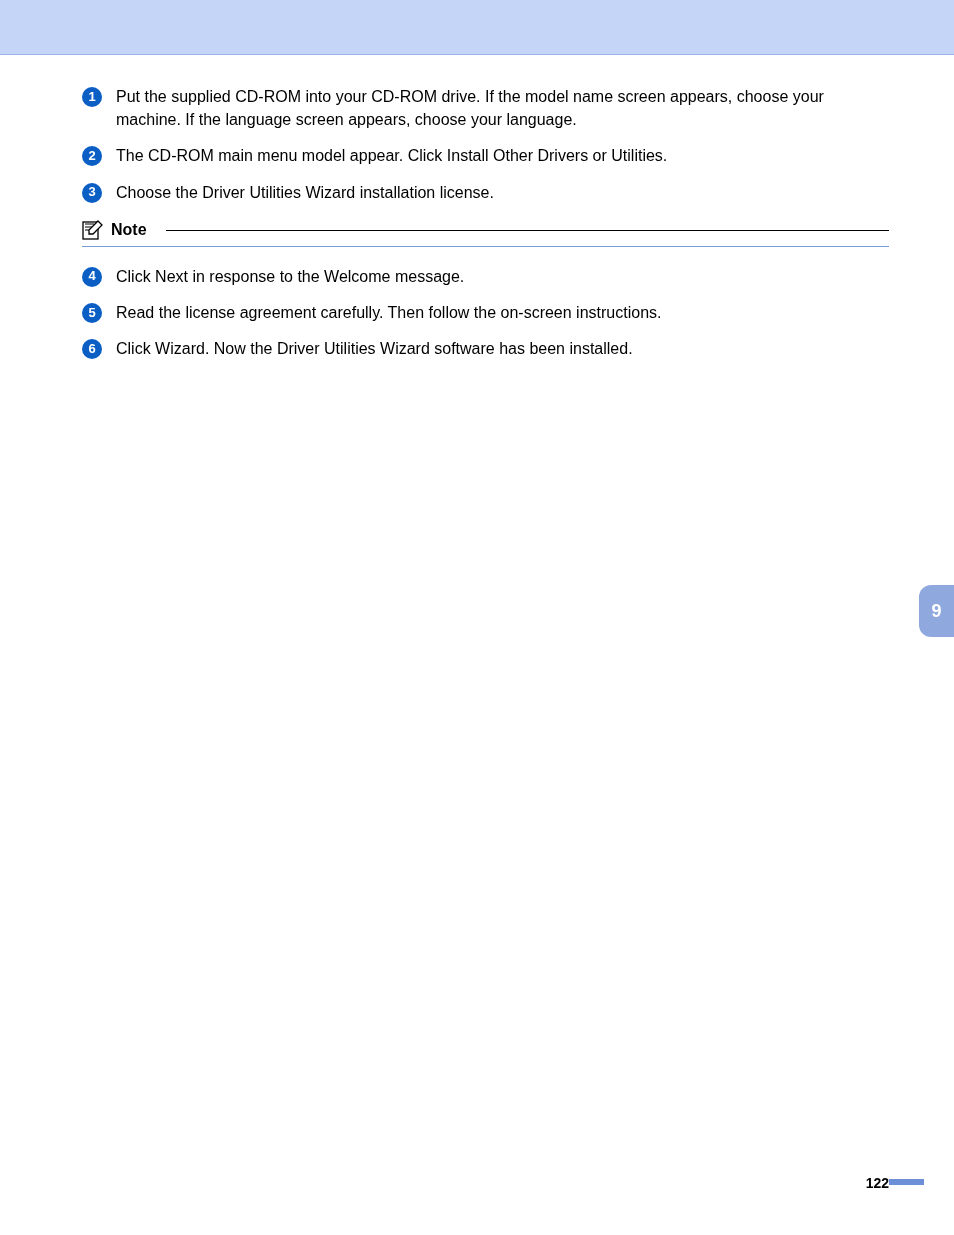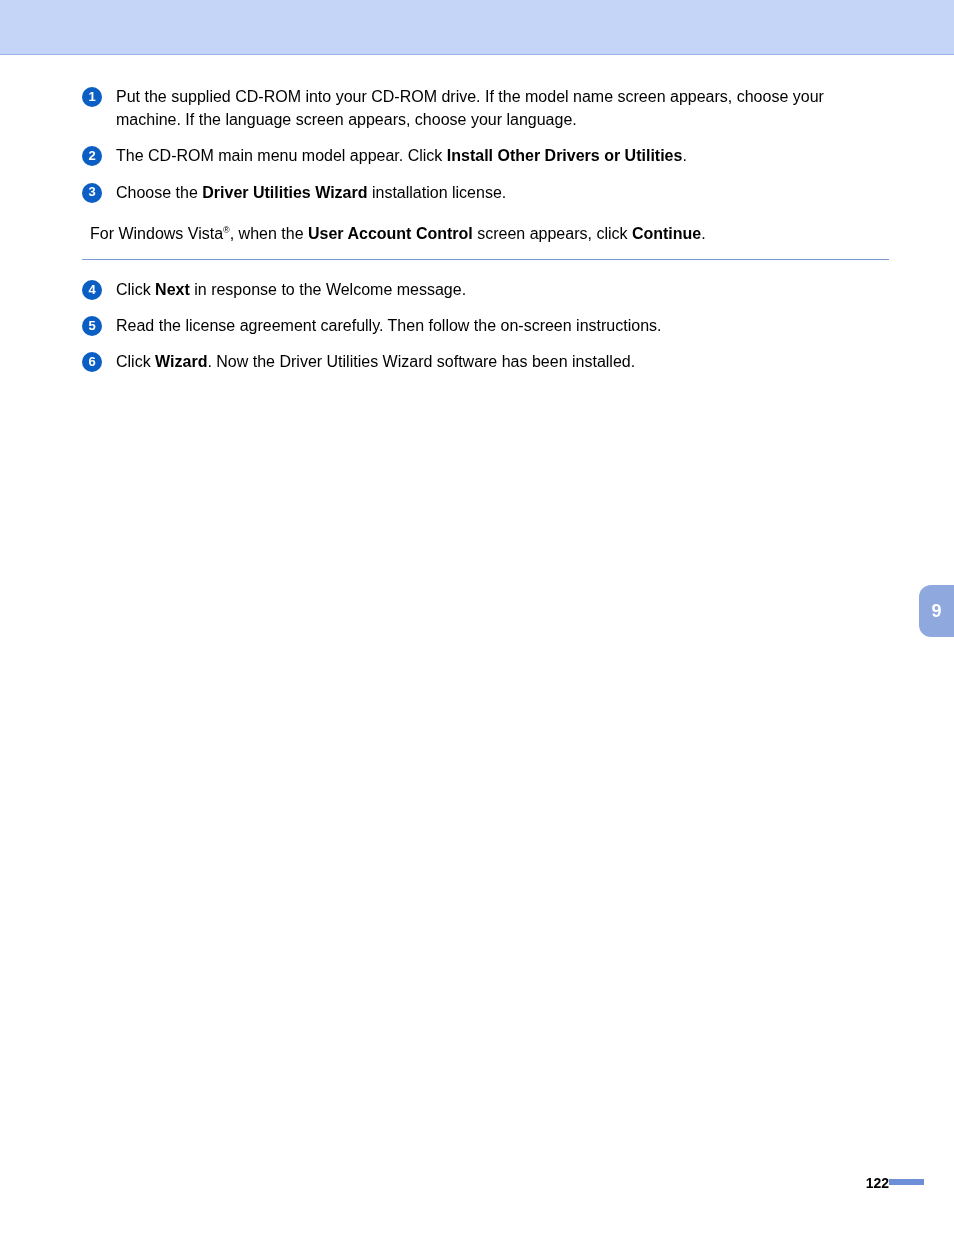--- a/index.html
+++ b/index.html
@@ -50,21 +50,21 @@
       color: #fff;
       font-size: 13px;
       font-weight: bold;
       display: flex;
       align-items: center;
       justify-content: center;
       margin-right: 14px;
       margin-top: 2px;
     }
     .step-text { flex: 1; }
-    .step-text b { font-weight: bold; }
+    .step-text b { font-weight: normal; }
     .note-block { margin: 16px 0 8px 0; }
     .note-header {
       display: flex;
       align-items: center;
       gap: 7px;
       margin-bottom: 6px;
     }
     .note-icon svg { display: block; }
     .note-label { font-weight: bold; font-size: 16px; }
     .note-rule {
@@ -135,21 +135,31 @@
         <div class="num-circle">2</div>
         <div class="step-text"><span>The CD-ROM main menu model appear. Click </span><b>Install Other Drivers or Utilities</b><span>.</span></div>
       </div>
       <div class="step">
         <div class="num-circle">3</div>
         <div class="step-text"><span>Choose the </span><b>Driver Utilities Wizard</b><span> installation license.</span></div>
       </div>
     </div>
 
   <div class="note-block">
-    <div class="note-body" id="note-body"><span>For Windows Vista</span><sup>®</sup><span>, when the </span><b>User Account Control</b><span> screen appears, click </span><b>Continue</b><span>.</span></div>
+    <div class="note-header">
+      <span class="note-icon">
+        <svg width="22" height="20" viewBox="0 0 22 20">
+          <rect x="1" y="2" width="15" height="17" fill="none" stroke="#000" stroke-width="1.3"></rect>
+          <path d="M3 4 h9 M3 7 h9 M3 10 h6" stroke="#000" stroke-width="1"></path>
+          <path d="M16 1 l4 4 -9 9 -4 0 0 -4 z" fill="#fff" stroke="#000" stroke-width="1.3"></path>
+        </svg>
+      </span>
+      <span class="note-label">Note</span>
+      <hr class="note-rule">
+    </div>
     <hr class="note-bottom-rule">
   </div>
 
   <div id="steps2">
       <div class="step">
         <div class="num-circle">4</div>
         <div class="step-text"><span>Click </span><b>Next</b><span> in response to the Welcome message.</span></div>
       </div>
       <div class="step">
         <div class="num-circle">5</div>

